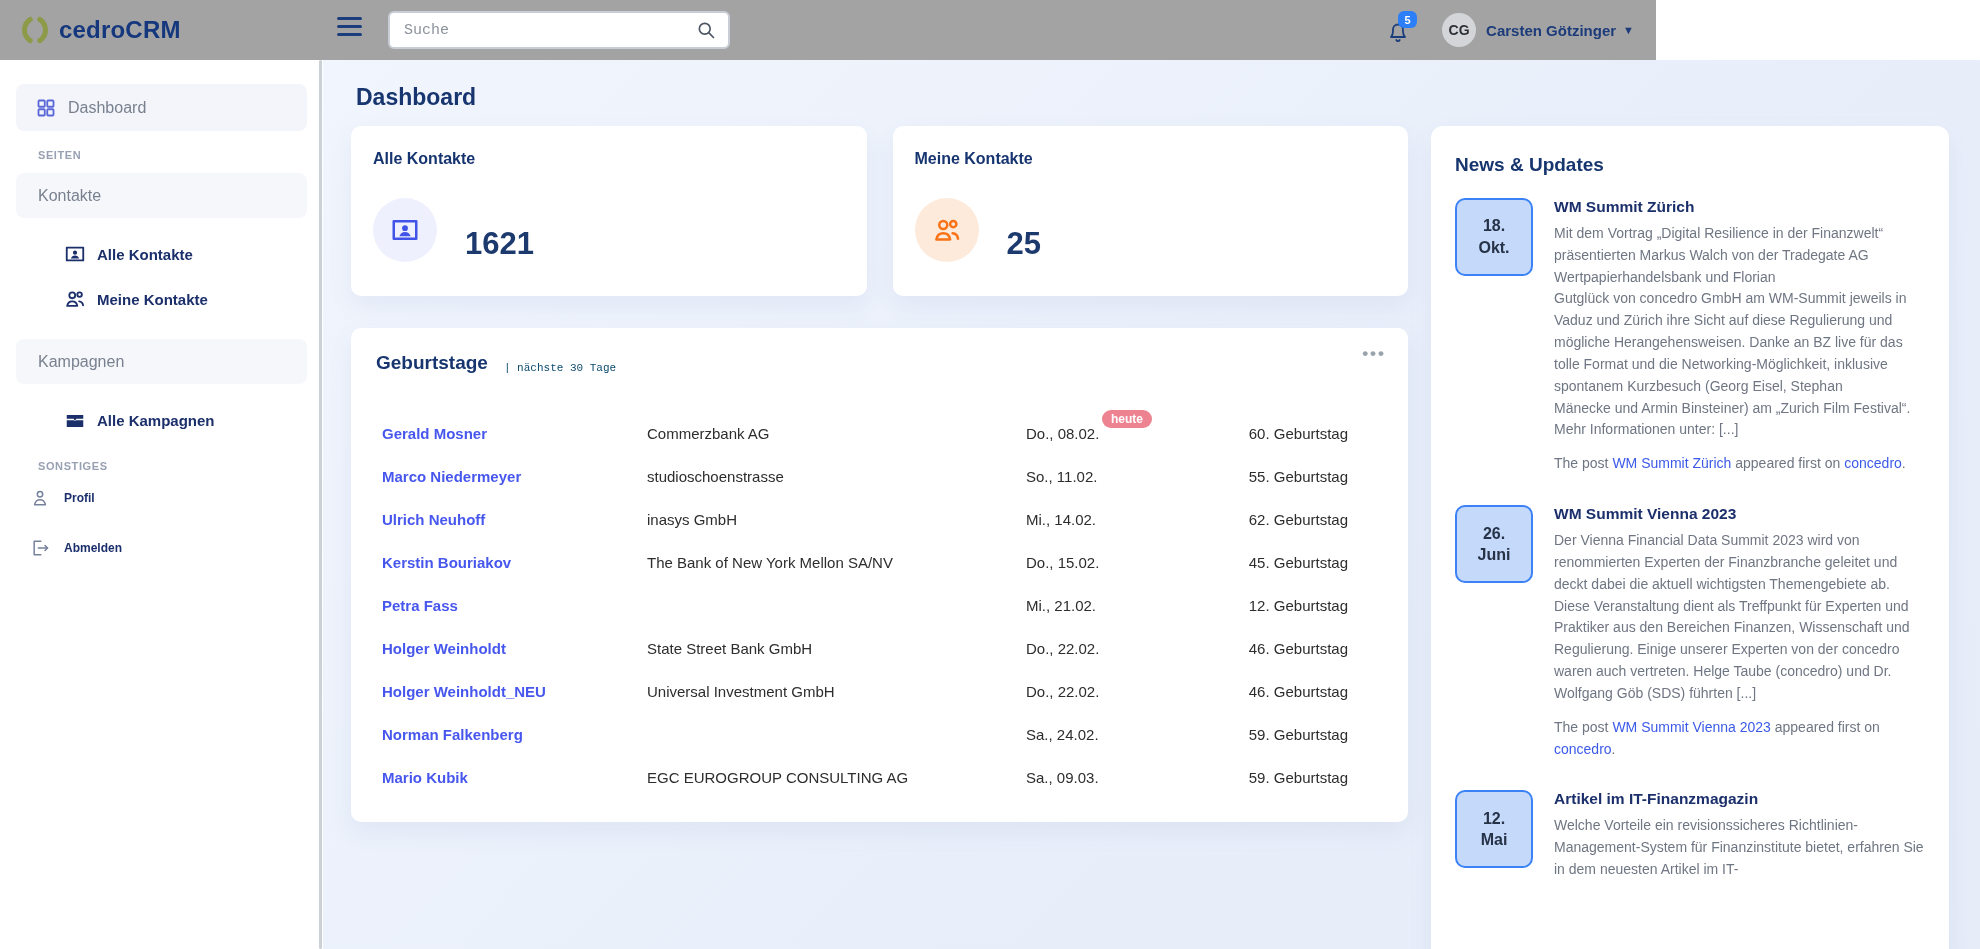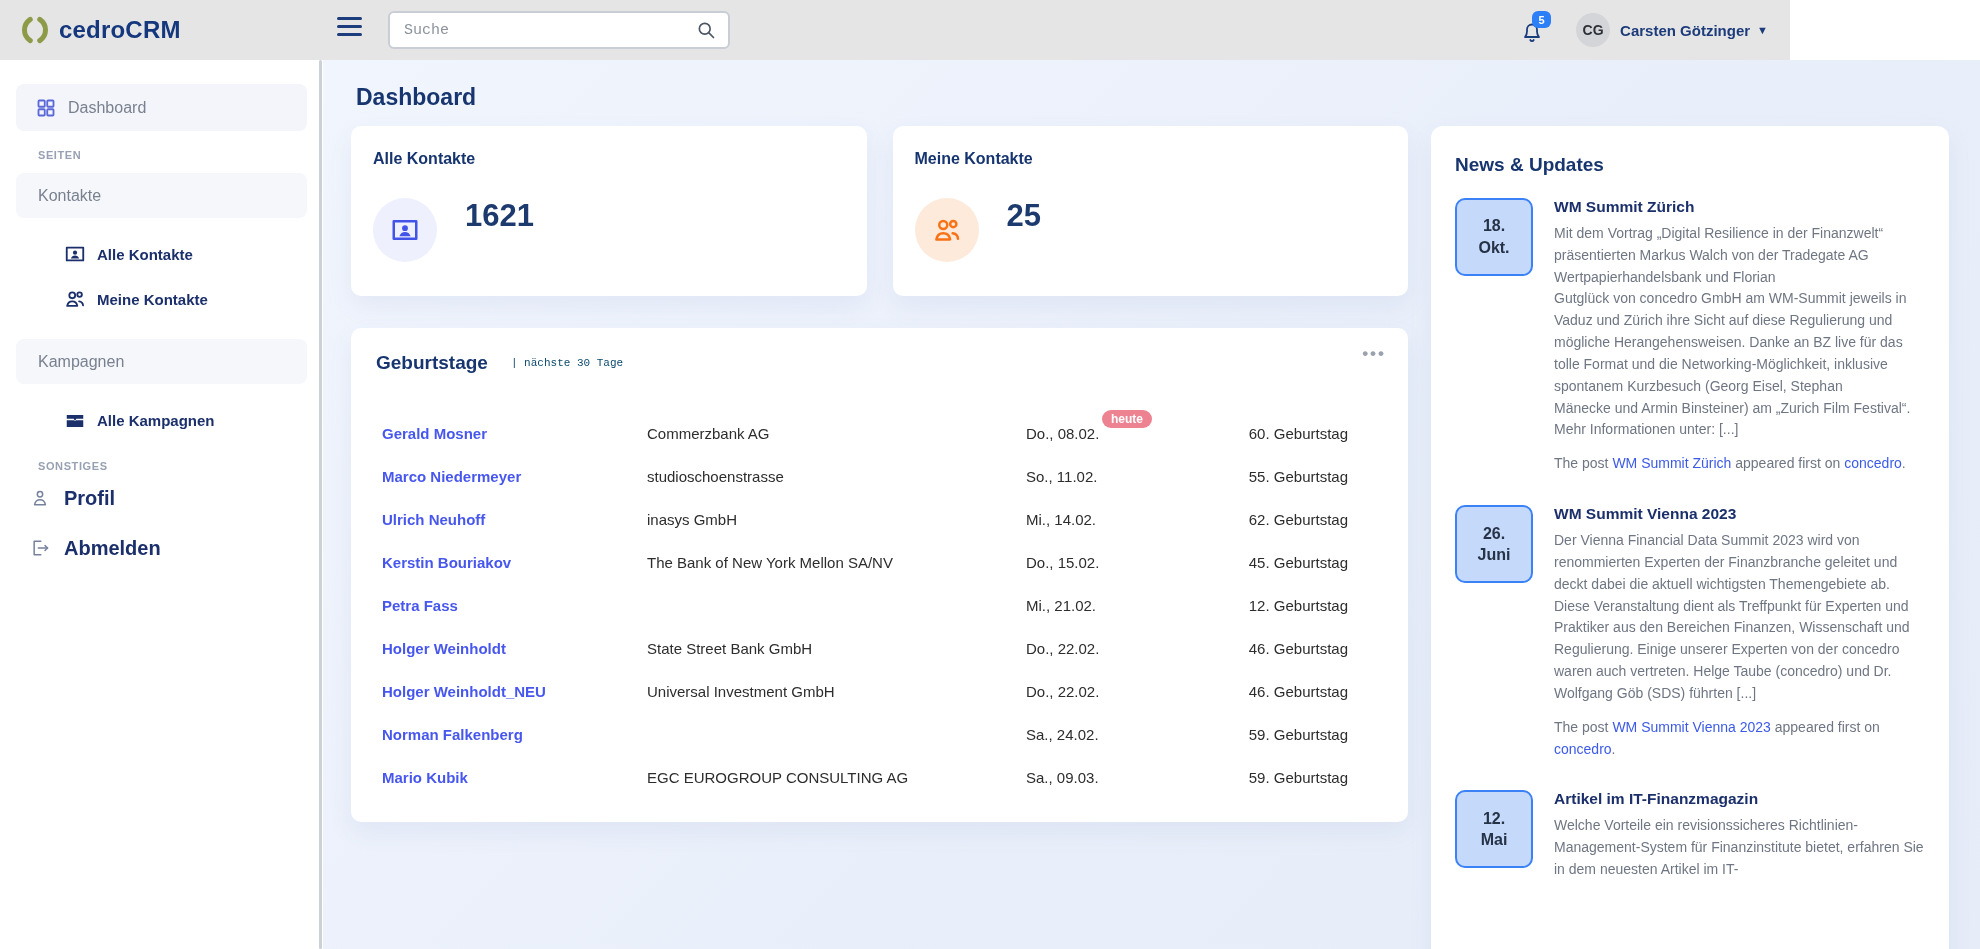--- a/index.html
+++ b/index.html
@@ -1,21 +1,21 @@
 <!DOCTYPE html>
 <html><head>
 <meta charset="utf-8">
 <style>
   * { margin:0; padding:0; box-sizing:border-box; }
   html,body { width:1980px; height:949px; overflow:hidden; }
   body { font-family:"Liberation Sans", sans-serif; background:#fff; }
   .app { position:relative; width:1980px; height:949px; background:#fff; }
 
   
-  .topbar { position:absolute; left:0; top:0; width:1790px; height:60px; background:#e5e5e5; z-index:5; }
+  .topbar { position:absolute; left:0; top:0; width:1656px; height:60px; background:#a3a3a3; z-index:5; }
   .logo { position:absolute; left:20px; top:0; height:60px; display:flex; align-items:center; gap:9px; }
   .logo-mark { width:30px; height:30px; color:#8d9a48; }
   .logo-text { font-size:24px; font-weight:700; color:#14377d; letter-spacing:.2px; }
   .hamburger { position:absolute; left:337px; top:17px; width:26px; height:26px; cursor:pointer; color:#1b3d7c; }
   .hamburger span { display:block; width:25px; height:3px; background:#1b3d7c; border-radius:2px; margin-bottom:5px; }
   .search-box { position:absolute; left:388px; top:11px; width:342px; height:38px; border:2px solid #c9cdd6; border-radius:6px; background:#fff; display:flex; align-items:center; }
   .search-box input { flex:1; border:none; outline:none; padding:0 8px 0 14px; font-size:15px; color:#333; font-family:Liberation Mono, monospace; background:transparent; }
   .search-box input::placeholder { color:#8d939c; }
   .search-icon { width:20px; height:20px; margin-right:12px; color:#4b5563; flex:none; }
   .top-right { position:absolute; right:22px; top:0; height:60px; display:flex; align-items:center; }
@@ -33,40 +33,40 @@
   .nav-main .nav-icon { width:20px; height:20px; color:#5b68d8; }
   .nav-main-label { font-size:16px; color:#79818f; font-weight:500; }
   .section-label { font-size:11px; font-weight:700; letter-spacing:.6px; color:#98a1b3; margin:0 0 12px 22px; }
   .nav-parent { height:45px; background:#f5f7fb; border-radius:8px; display:flex; align-items:center; padding-left:22px; font-size:16px; color:#79818f; cursor:pointer; margin-bottom:22px; }
   .nav-sub { display:flex; align-items:center; gap:11px; margin:0 0 17px 48px; height:28px; cursor:pointer; }
   .nav-sub .nav-icon { width:22px; height:22px; color:#1b2f6b; flex:none; }
   .nav-sub-label { font-size:15px; font-weight:700; color:#1b2f6b; }
   .nav-sub.last { margin-bottom:26px; }
   .nav-other { display:flex; align-items:center; gap:14px; margin:0 0 22px 14px; height:28px; cursor:pointer; }
   .nav-other .nav-icon { width:20px; height:20px; color:#76819b; flex:none; }
-  .nav-other-label { font-size:20px; font-weight:700; color:#1b2f6b; }
+  .nav-other-label { font-size:12px; font-weight:700; color:#1b2f6b; }
 
   
   .main { position:absolute; left:323px; top:60px; width:1657px; height:889px;
           background:linear-gradient(135deg,#f1f5fd 0%,#e9effa 55%,#e6ecf8 100%); }
   .page-title { position:absolute; left:33px; top:24px; font-size:23px; font-weight:700; color:#17356f; }
 
   .stats-row { position:absolute; left:28px; top:66px; width:1057px; display:flex; gap:26px; }
   .stat-card { flex:1; height:170px; background:#fff; border-radius:10px; box-shadow:0 10px 24px rgba(80,100,160,.08); padding:24px 22px; position:relative; }
   .stat-label { font-size:16px; font-weight:700; color:#16346f; }
-  .stat-body { position:absolute; left:22px; top:72px; display:flex; align-items:flex-start; gap:28px; }
+  .stat-body { position:absolute; left:22px; top:72px; display:flex; align-items:flex-end; gap:28px; }
   .stat-circle { width:64px; height:64px; border-radius:50%; display:flex; align-items:center; justify-content:center; }
   .stat-circle svg { width:30px; height:30px; }
   .stat-blue  { background:#eef0fd; color:#4254e8; }
   .stat-orange{ background:#fdeadb; color:#f97316; }
   .stat-green { background:#ddf3e6; color:#3fc06a; }
   .stat-value { font-size:31px; font-weight:700; color:#1d3a6e; }
 
   .bday-card { position:absolute; left:28px; top:268px; width:1057px; height:494px; background:#fff; border-radius:10px; box-shadow:0 10px 24px rgba(80,100,160,.08); padding:24px 60px 0 31px; }
-  .bday-head { display:flex; align-items:center; gap:23px; margin-left:-6px; }
+  .bday-head { display:flex; align-items:flex-end; gap:16px; margin-left:-6px; }
   .bday-title { font-size:19px; font-weight:700; color:#17356f; }
   .bday-sub { font-size:11px; color:#0c4a6e;font-family:Liberation Mono, monospace; }
   .bday-menu { position:absolute; right:22px; top:16px; font-size:17px; letter-spacing:2px; color:#9aa2ae; cursor:pointer; font-weight:700; }
   .bday-rows { margin-top:38px; }
   .brow { display:grid; grid-template-columns:265px 379px 199px 1fr; align-items:center; height:43px; }
   .bname { font-size:15px; font-weight:700; color:#4757ee; text-decoration:none; cursor:pointer; }
   .bcompany, .bbday { font-size:15px; color:#2d2d2d; }
   .bdate-wrap { position:relative; font-size:15px; color:#2d2d2d; }
   .bbday { text-align:right; }
   .heute-badge { position:absolute; left:76px; top:-15px; background:#ed8291; color:#fff; font-size:12px; font-weight:700; border-radius:10px; padding:2px 9px; }

